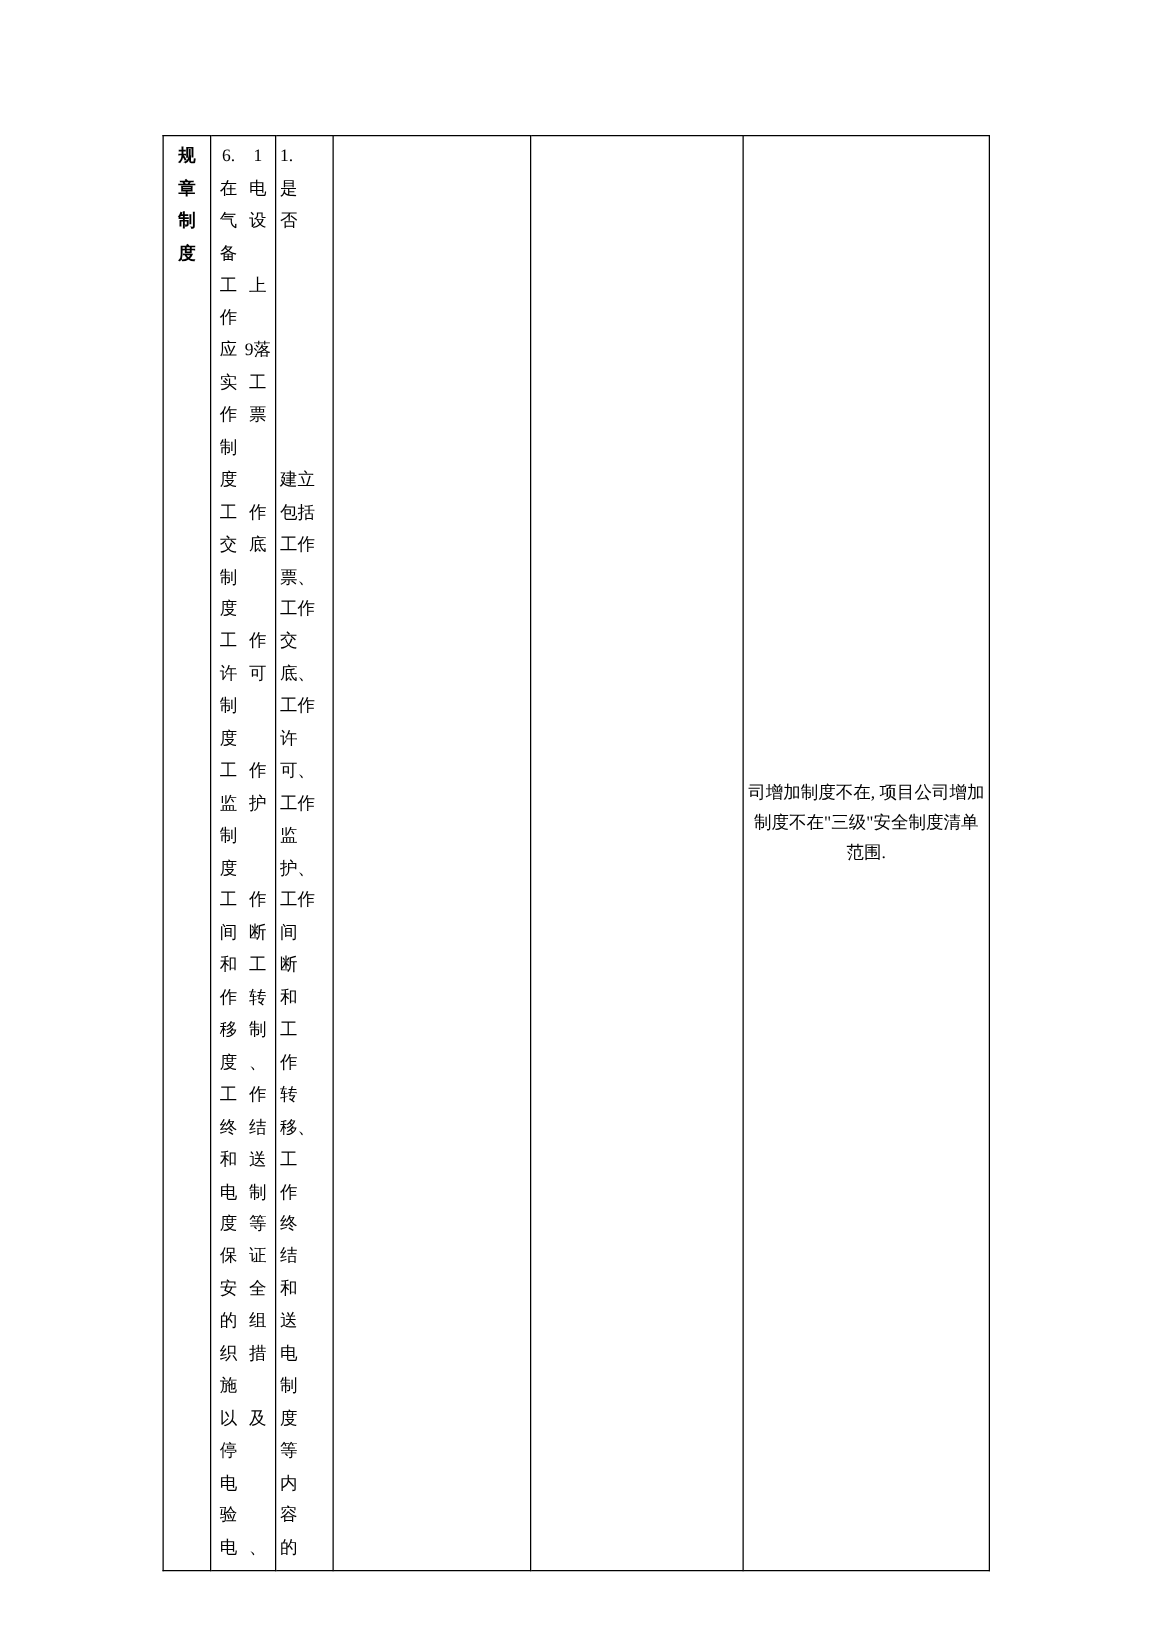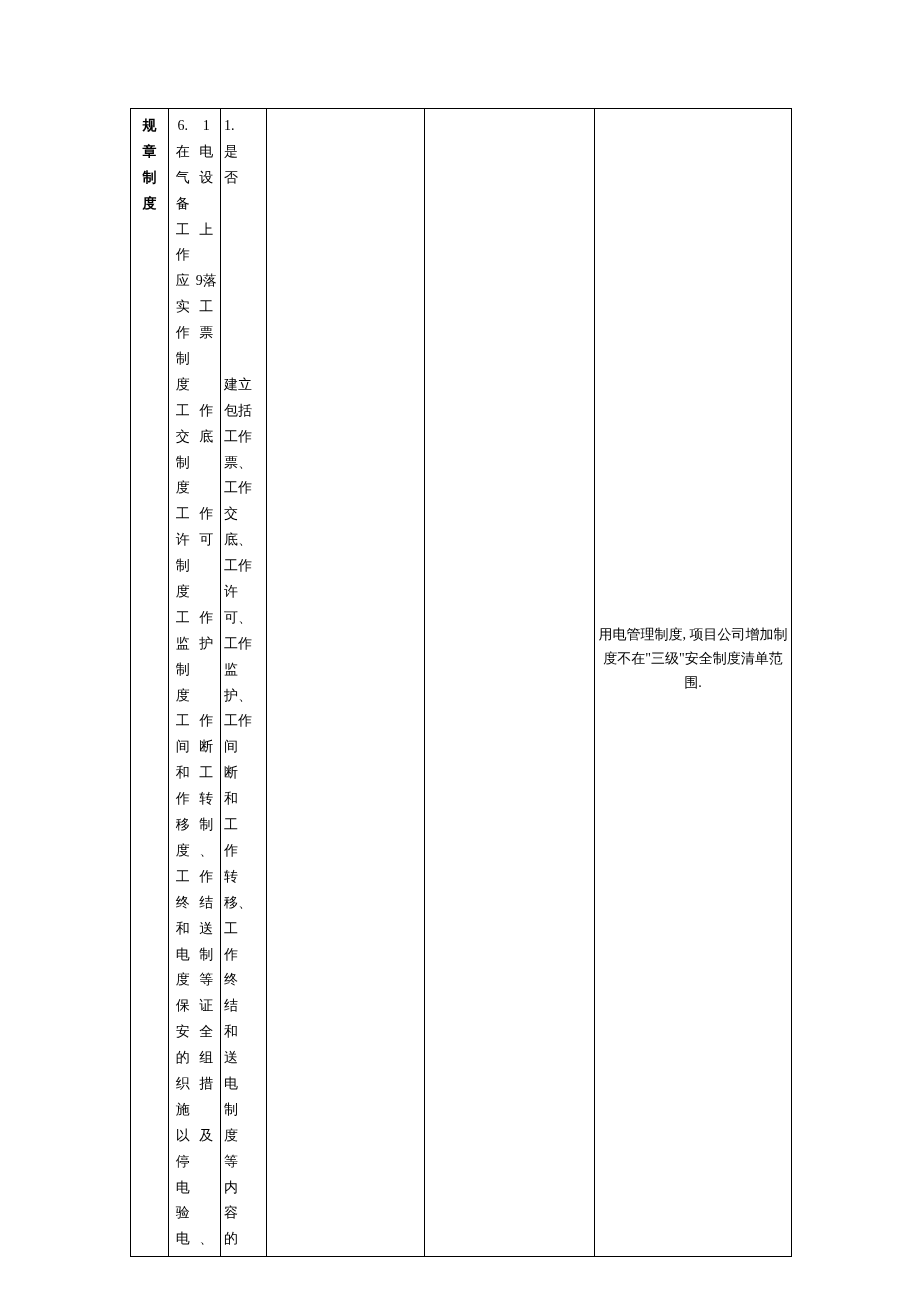--- a/index.html
+++ b/index.html
@@ -232,18 +232,18 @@
               <span>度</span>
               <span>等</span>
               <span>内</span>
               <span>容</span>
               <span>的</span>
             </div>
     </td>
     <td></td>
     <td></td>
     <td>
-      <div class="col6-inner" id="c6"><span>用电管理制度, 项目公</span><span>司增加制度不在"三级"</span><span>安全制度清单范围.</span></div>
+      <div class="col6-inner" id="c6"><span>司增加制度不在, 项目公</span><span>司增加制度不在"三级"</span><span>安全制度清单范围.</span></div>
     </td>
   </tr>
 </tbody>
     </table>
 </div>
 
 </body></html>

